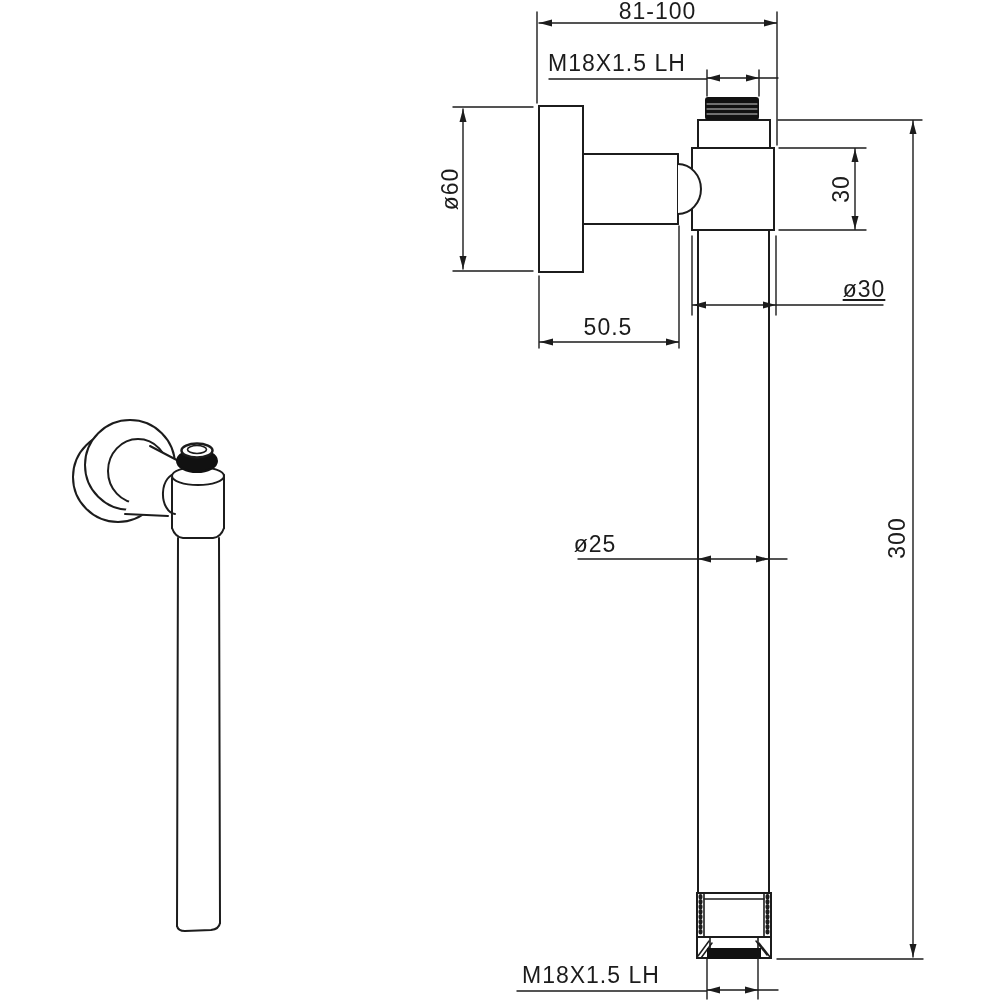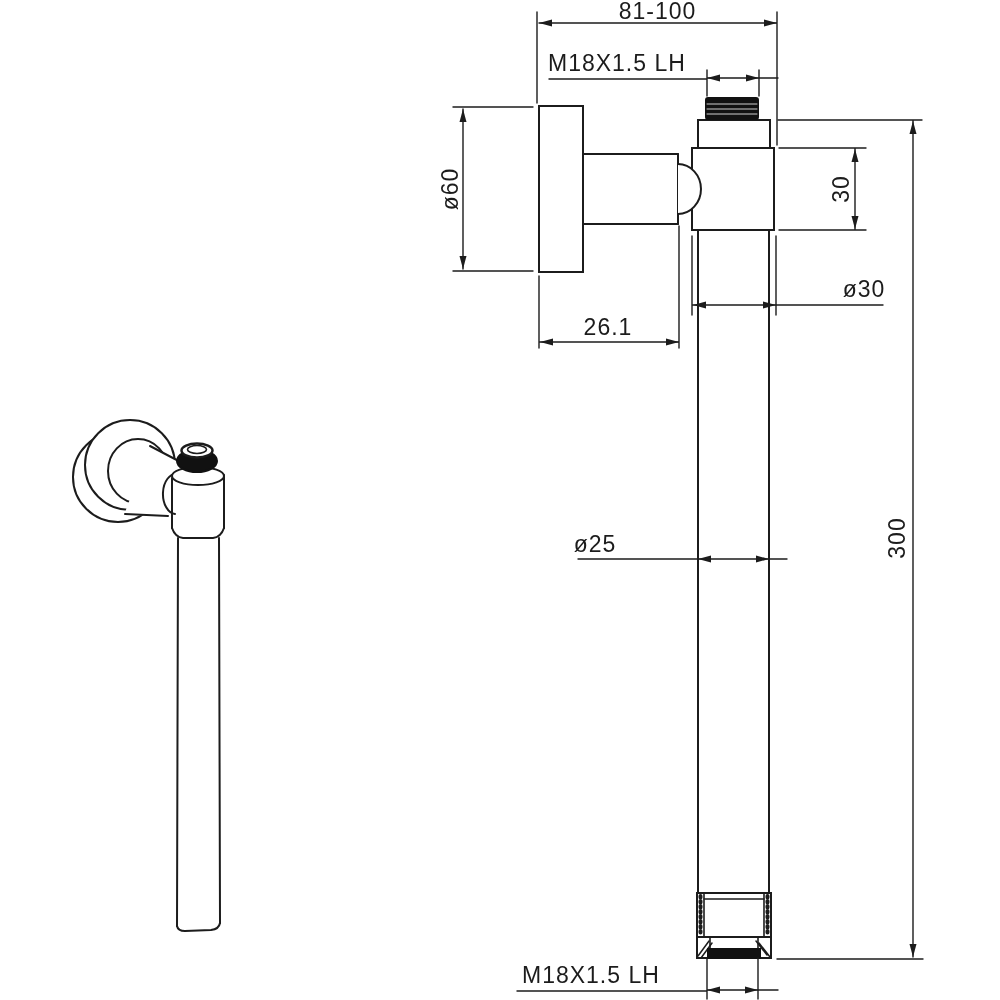--- a/index.html
+++ b/index.html
@@ -141,22 +141,22 @@
   </svg>
 
   <div class="dim-label center" style="left:590px;top:-2px;width:135px;">81-100</div>
 
   <div class="dim-label" style="left:548px;top:50px;width:200px;">M18X1.5 LH</div>
 
   <div class="dim-label rot" style="left:405px;top:176px;width:90px;">ø60</div>
 
   <div class="dim-label rot" style="left:796px;top:176px;width:90px;">30</div>
 
-  <div class="dim-label center" style="left:804px;top:276px;width:120px;">ø30</div>
+  <div class="dim-label center" style="left:804px;top:276px;width:120px;text-decoration:underline;">ø30</div>
 
-  <div class="dim-label center" style="left:548px;top:314px;width:120px;">26.1</div>
+  <div class="dim-label center" style="left:548px;top:314px;width:120px;">50.5</div>
 
   <div class="dim-label center" style="left:535px;top:531px;width:120px;text-align:center;">ø25</div>
 
   <div class="dim-label rot" style="left:852px;top:525px;width:90px;">300</div>
 
   <div class="dim-label" style="left:522px;top:962px;width:200px;">M18X1.5 LH</div>
 </div>
 
 </body></html>

